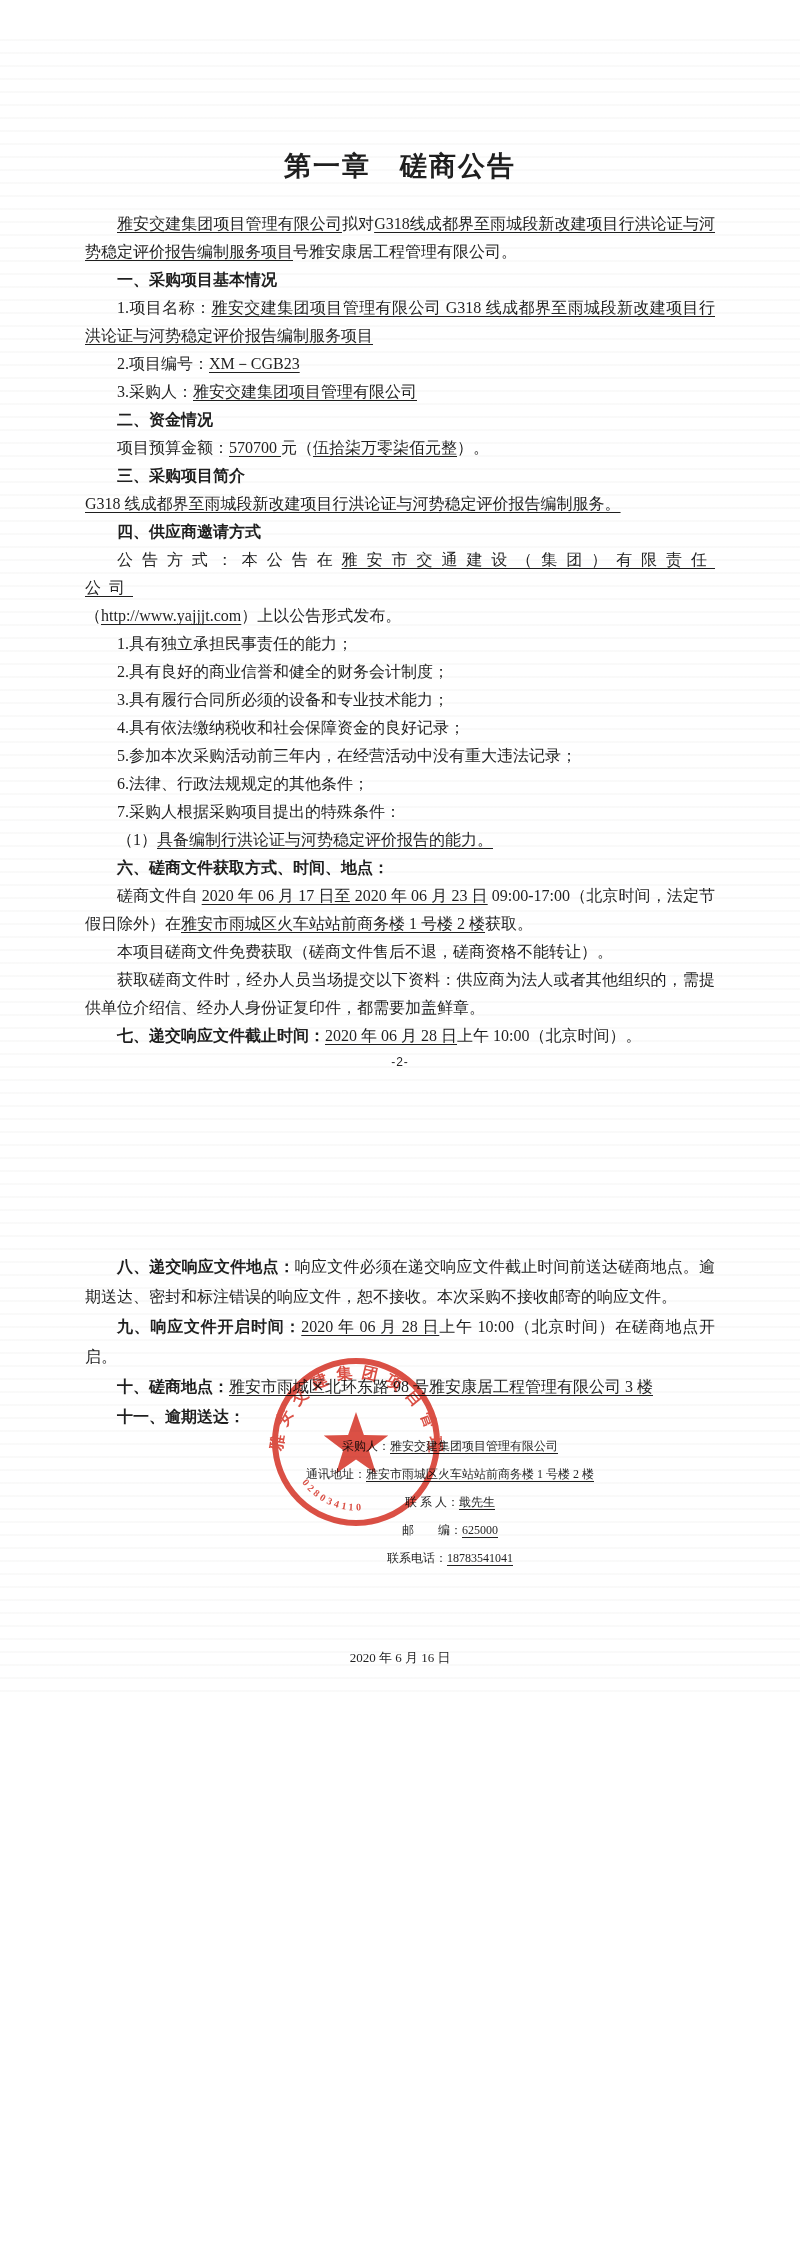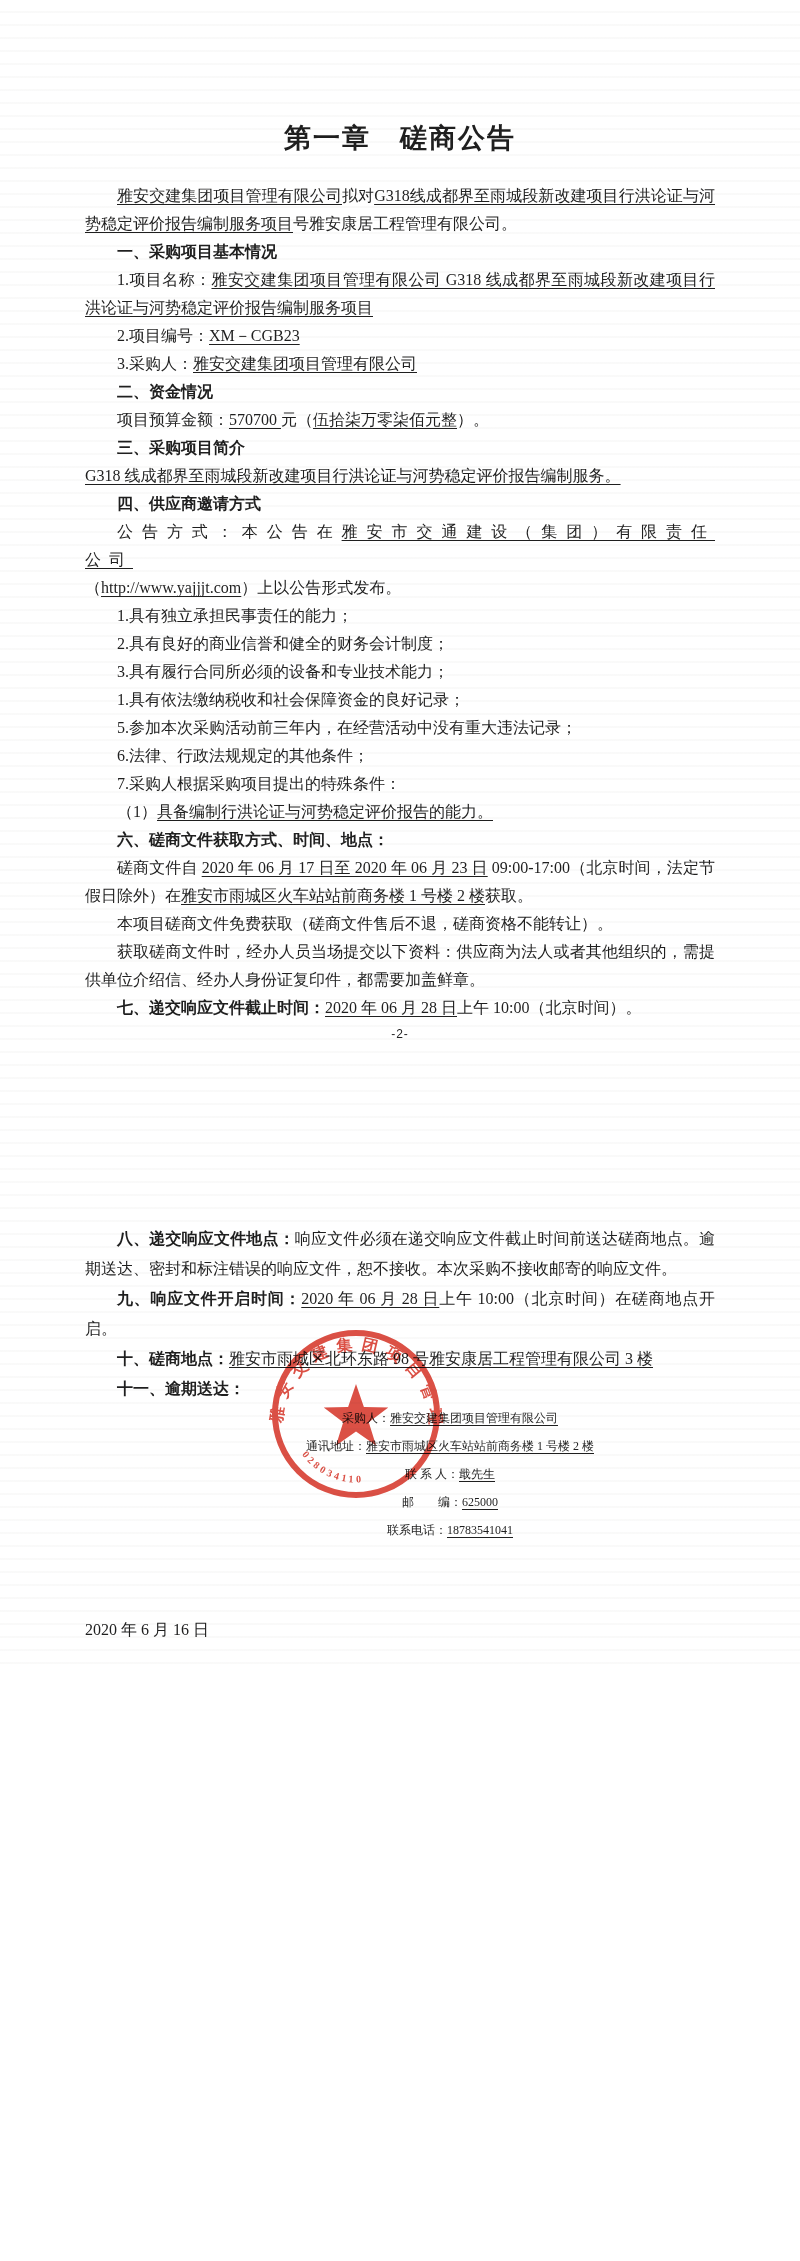--- a/index.html
+++ b/index.html
@@ -11,20 +11,21 @@
   }
   .page{
     position:relative;
     width:800px;height:1671px;
     overflow:hidden;
     background:
       repeating-linear-gradient(180deg,
         rgba(130,130,120,0.00) 0px, rgba(130,130,120,0.00) 11px,
         rgba(130,130,120,0.045) 11px, rgba(130,130,120,0.045) 13px),
       #ffffff;
+    margin-top: 28px;
   }
   .content{padding:118px 85px 0 85px;}
   .title{
     margin:0 0 24px 0;
     text-align:center;
     font-size:27px;line-height:40px;
     font-weight:700;letter-spacing:2px;
   }
   .l{
     margin:0;font-size:16px;line-height:28px;
@@ -41,22 +42,22 @@
     font-size:12px;line-height:16px;letter-spacing:1px;
     font-family:"Liberation Sans","DejaVu Sans",sans-serif;
   }
   .page2-start{margin-top:182px;}
   .contact-row{
     margin:0;font-size:12px;line-height:28px;
     padding-left:100px;text-indent:0;text-align:center;
   }
   .date-line{
     margin:72px 0 0 0;
-    font-size:16px;line-height:28px;
-    text-align:left;text-indent:0;
+    font-size:13px;line-height:28px;
+    text-align:center;text-indent:0;
   }
   .pagenum3{margin-top:516px;}
   .stamp{
     position:absolute;left:268px;top:1326px;
     width:176px;height:176px;
     opacity:0.88;mix-blend-mode:multiply;
     pointer-events:none;
   }
   .stamp svg text{font-family:"Liberation Serif","DejaVu Serif",serif;font-weight:700;}
 </style>
@@ -81,21 +82,21 @@
     <p class="l b">三、采购项目简介</p>
     <p class="l noind u">G318 线成都界至雨城段新改建项目行洪论证与河势稳定评价报告编制服务。</p>
 
     <p class="l b">四、供应商邀请方式</p>
     <p class="l sp"><span>公告方式：本公告在</span><span class="u">雅安市交通建设（集团）有限责任公司</span></p>
     <p class="l noind"><span>（</span><span class="u">http://www.yajjjt.com</span><span>）</span><span>上以公告形式发布。</span></p>
 
     <p class="l">1.具有独立承担民事责任的能力；</p>
     <p class="l">2.具有良好的商业信誉和健全的财务会计制度；</p>
     <p class="l">3.具有履行合同所必须的设备和专业技术能力；</p>
-    <p class="l">1.具有依法缴纳税收和社会保障资金的良好记录；</p>
+    <p class="l">4.具有依法缴纳税收和社会保障资金的良好记录；</p>
     <p class="l">5.参加本次采购活动前三年内，在经营活动中没有重大违法记录；</p>
     <p class="l">6.法律、行政法规规定的其他条件；</p>
     <p class="l">7.采购人根据采购项目提出的特殊条件：</p>
     <p class="l"><span>（1）</span><span class="u">具备编制行洪论证与河势稳定评价报告的能力。</span></p>
 
     <p class="l b">六、磋商文件获取方式、时间、地点：</p>
     <p class="l"><span>磋商文件自 </span><span class="u">2020 年 06 月 17 日至 2020 年 06 月 23 日</span><span> 09:00-17:00（北京时间，法定节假日除外）在</span><span class="u">雅安市雨城区火车站站前商务楼 1 号楼 2 楼</span><span>获取。</span></p>
     <p class="l">本项目磋商文件免费获取（磋商文件售后不退，磋商资格不能转让）。</p>
     <p class="l">获取磋商文件时，经办人员当场提交以下资料：供应商为法人或者其他组织的，需提供单位介绍信、经办人身份证复印件，都需要加盖鲜章。</p>
 

